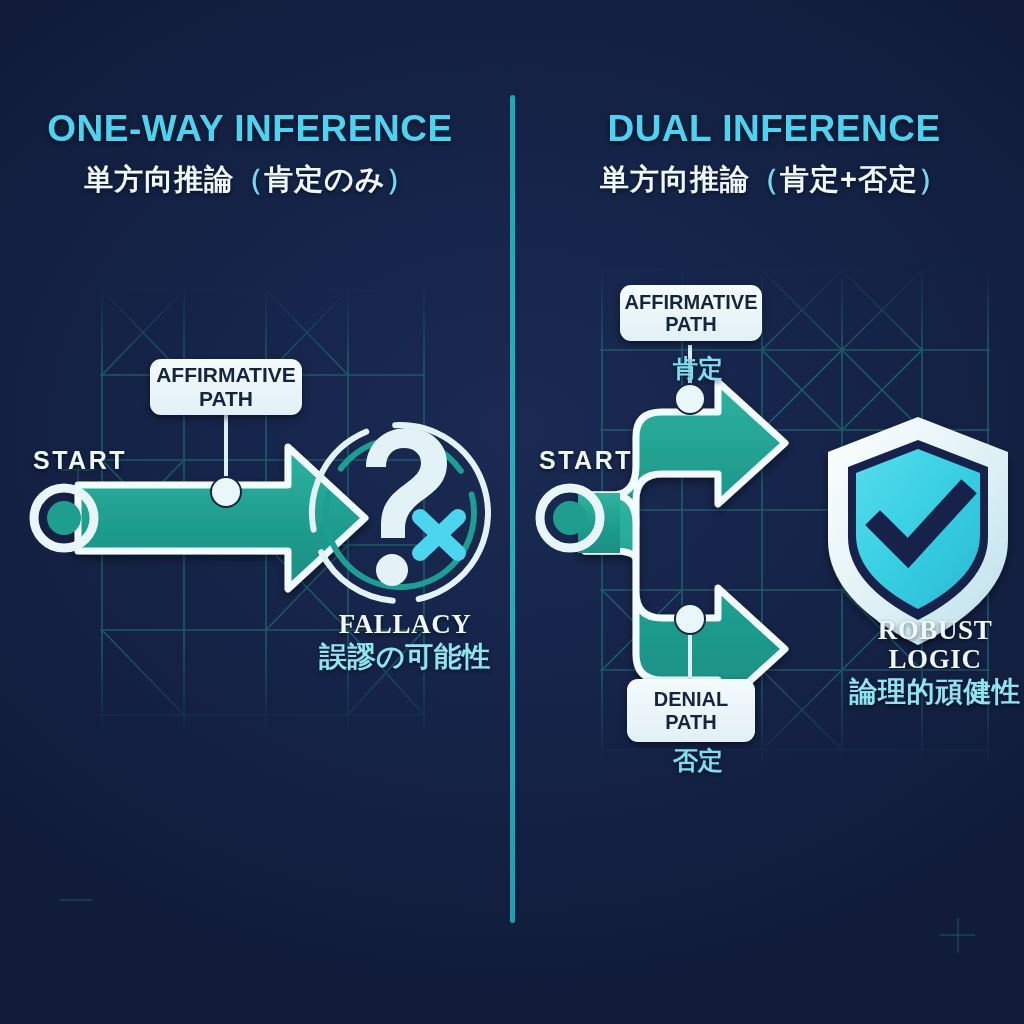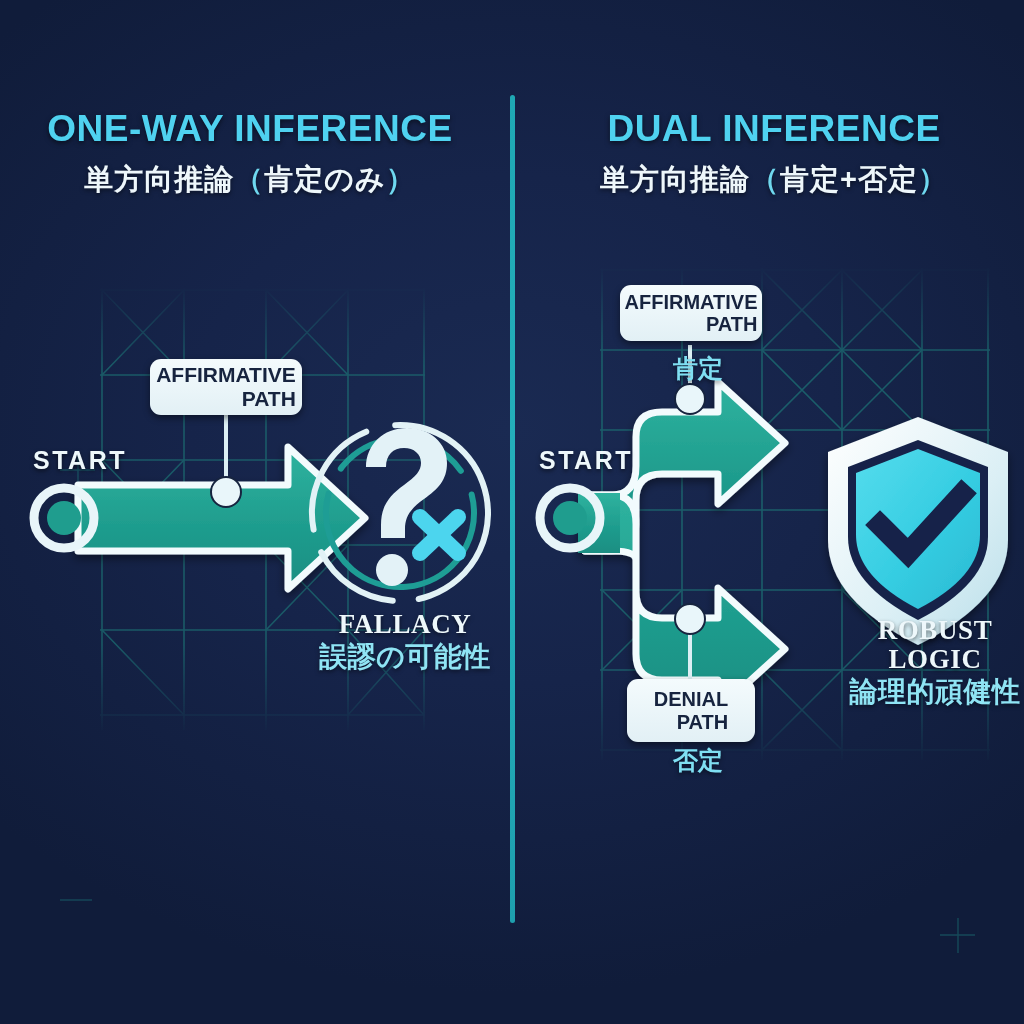--- a/index.html
+++ b/index.html
@@ -29,21 +29,21 @@
     text-shadow:0 2px 4px rgba(0,0,0,.5);
   }
   .h-jp .paren{color:#6fd8ef;}
   
   .chip{
     position:absolute;
     background:linear-gradient(180deg,#f4fbfd 0%,#e2f0f5 100%);
     border-radius:11px;
     color:#17243f;
     font-weight:bold;
-    text-align:right;
+    text-align:center;
     line-height:1.12;
     box-shadow:0 3px 7px rgba(0,0,0,.45);
     display:flex;align-items:center;justify-content:center;
     padding:6px 10px;box-sizing:border-box;
   }
   .chip span{display:block;}
   
   .cap{position:absolute;text-align:center;white-space:nowrap;font-family:Liberation Serif, serif;}
   .cap .en{
     font-size:27px;font-weight:bold;color:#eef8fb;letter-spacing:0.6px;

